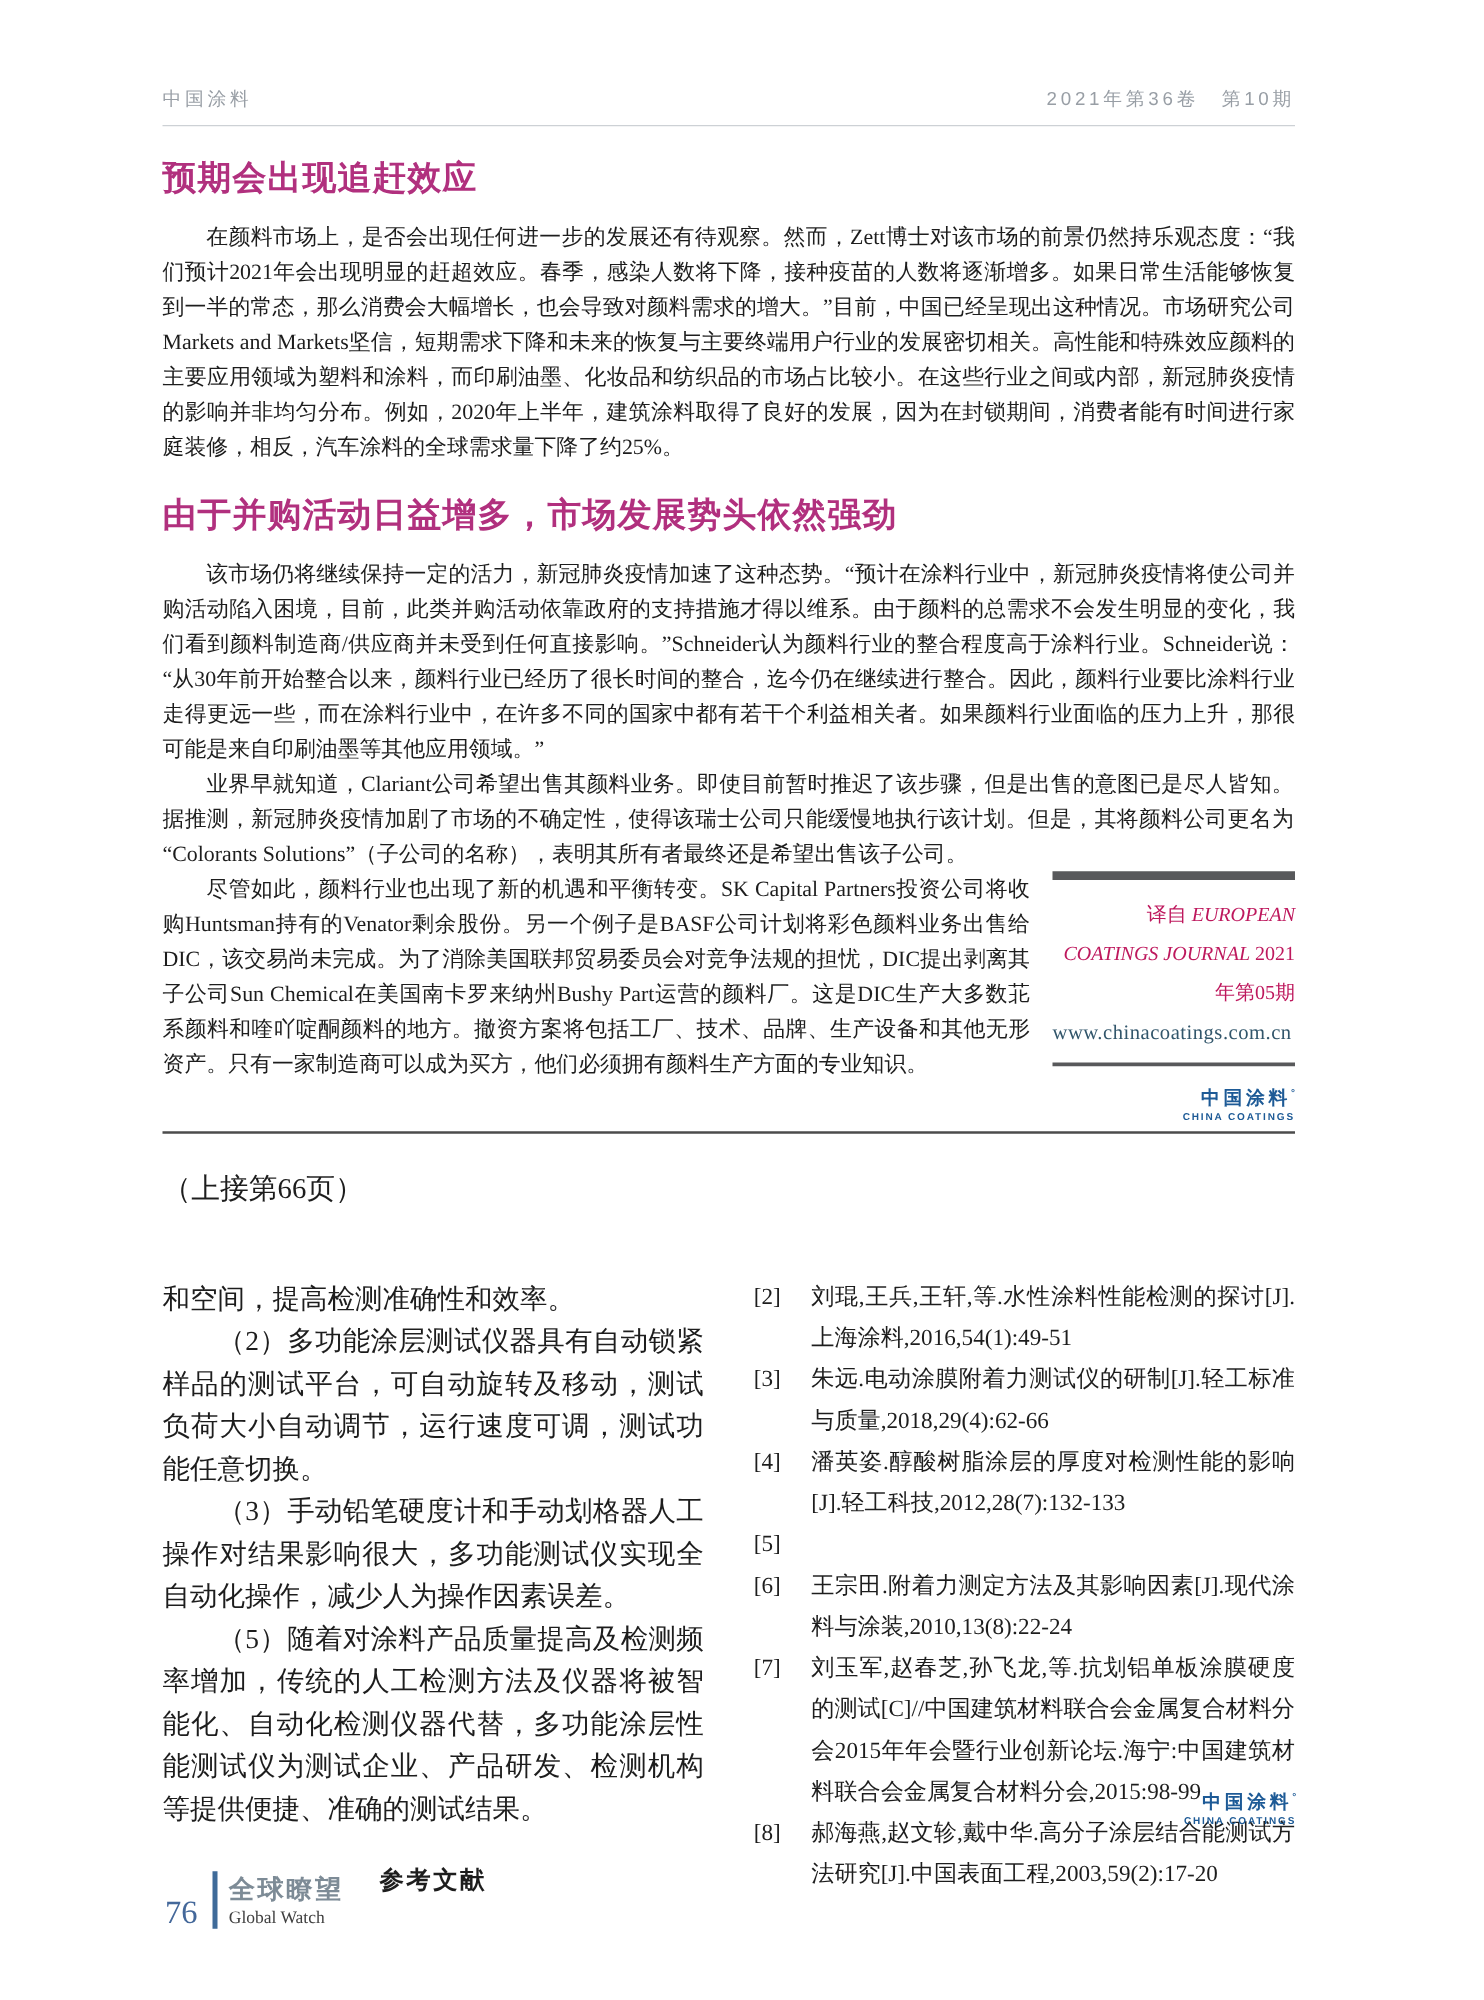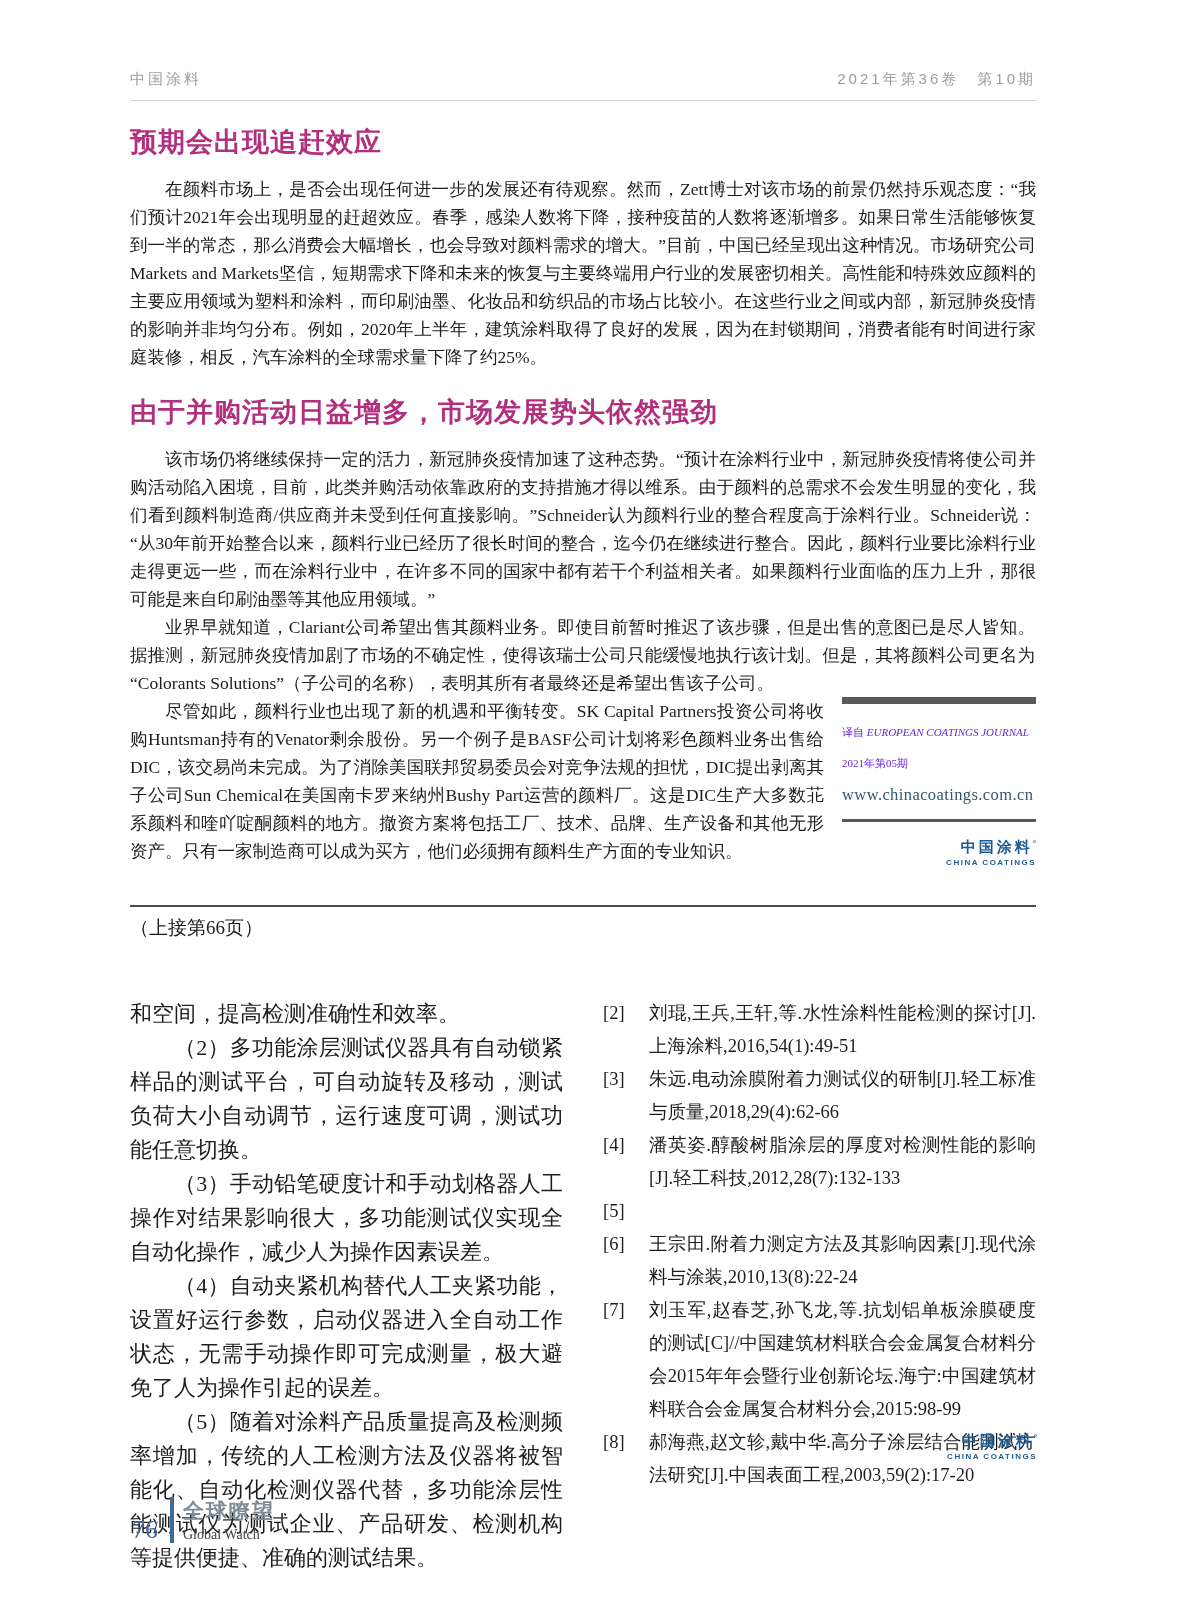--- a/index.html
+++ b/index.html
@@ -39,32 +39,32 @@
 
   
   .wrapzone { position: relative; }
   .float-spacer { float: right; width: 1px; height: 84px; }
   aside.sidebar {
     float: right; clear: right;
     width: 194px; height: 198px;
     margin-left: 18px; margin-bottom: 6px;
   }
   .sb-bar { height: 7px; background: #58595b; margin-bottom: 13px; }
-  .sb-text { font-size: 11px; line-height: 31px; color: #6d28d9; text-indent: 0; }
+  .sb-text { font-size: 16px; line-height: 31px; color: #be185d; text-indent: 0; text-align: right; }
   .sb-text i { font-family: "Liberation Serif", serif; }
   .sb-url { font-size: 16.5px; line-height: 31px; color: #32566b; letter-spacing: 0.4px; }
   .sb-rule { height: 3px; background: #58595b; margin-top: 9px; }
   .sb-logo { text-align: right; margin-top: 16px; font-family: "Liberation Sans", sans-serif; }
   .logo-cn { color: #1d5a96; font-weight: bold; font-size: 15px; letter-spacing: 3px; text-align: right; }
   .logo-cn .tm { font-size: 8px; vertical-align: super; letter-spacing: 0; }
   .logo-en { color: #1d5a96; font-weight: bold; font-size: 8px; letter-spacing: 1.5px; margin-top: 1px; }
 
   
   hr.divider { clear: both; border: none; border-top: 2px solid #4c4c4c; margin-top: 40px; }
-  .cont-note { font-size: 19px; margin-top: 8px; }
+  .cont-note { font-size: 23px; margin-top: 28px; }
 
   
   .columns { display: flex; gap: 40px; margin-top: 56px; }
   .col { width: 433px; }
   .col p.lb {
     font-size: 22px; line-height: 34px; text-align: justify; margin: 0;
   }
   .col p.ind2 { text-indent: 2em; }
   h3.ref-title {
     font-size: 19.5px; font-weight: bold; text-align: center;
@@ -139,21 +139,20 @@
   <hr class="divider">
 
   <p class="cont-note">（上接第66页）</p>
 
   <div class="columns">
 
     <div class="col">
       <p class="lb">和空间，提高检测准确性和效率。</p>
       <p class="lb ind2">（2）多功能涂层测试仪器具有自动锁紧样品的测试平台，可自动旋转及移动，测试负荷大小自动调节，运行速度可调，测试功能任意切换。</p>
       <p class="lb ind2">（3）手动铅笔硬度计和手动划格器人工操作对结果影响很大，多功能测试仪实现全自动化操作，减少人为操作因素误差。</p>
-      <p class="lb ind2">（4）自动夹紧机构替代人工夹紧功能，设置好运行参数，启动仪器进入全自动工作状态，无需手动操作即可完成测量，极大避免了人为操作引起的误差。</p>
       <p class="lb ind2">（5）随着对涂料产品质量提高及检测频率增加，传统的人工检测方法及仪器将被智能化、自动化检测仪器代替，多功能涂层性能测试仪为测试企业、产品研发、检测机构等提供便捷、准确的测试结果。</p>
 
       <h3 class="ref-title">参考文献</h3>
 
     </div>
 
     <div class="col">
       <div class="ref">
         <span class="ref-label">[2]</span>
         <span class="ref-text">刘琨,王兵,王轩,等.水性涂料性能检测的探讨[J].上海涂料,2016,54(1):49-51</span>

